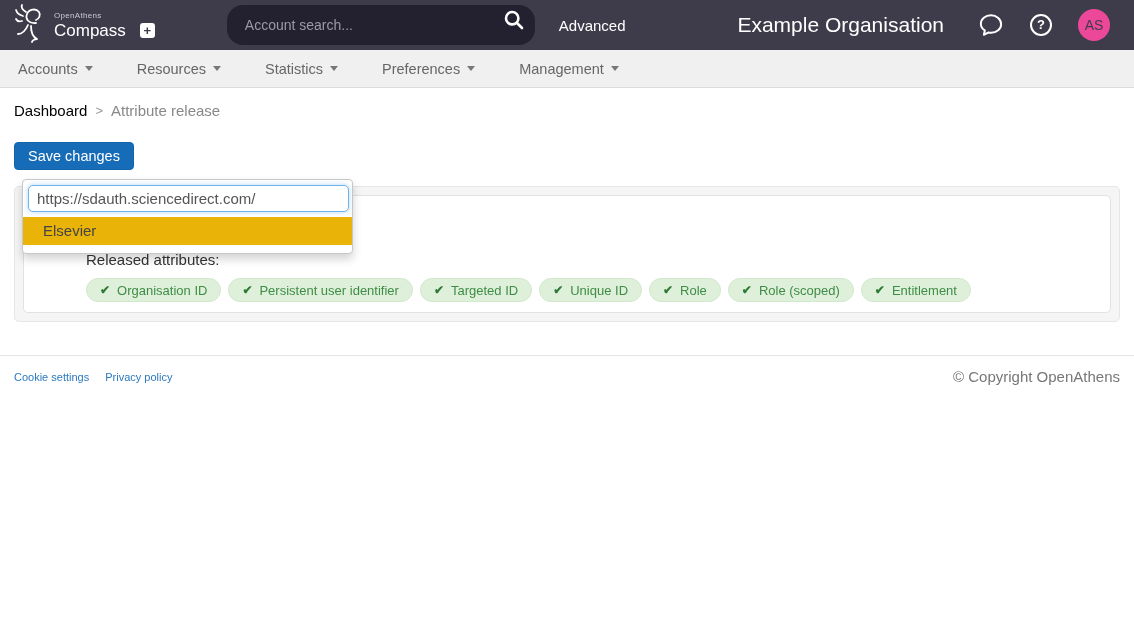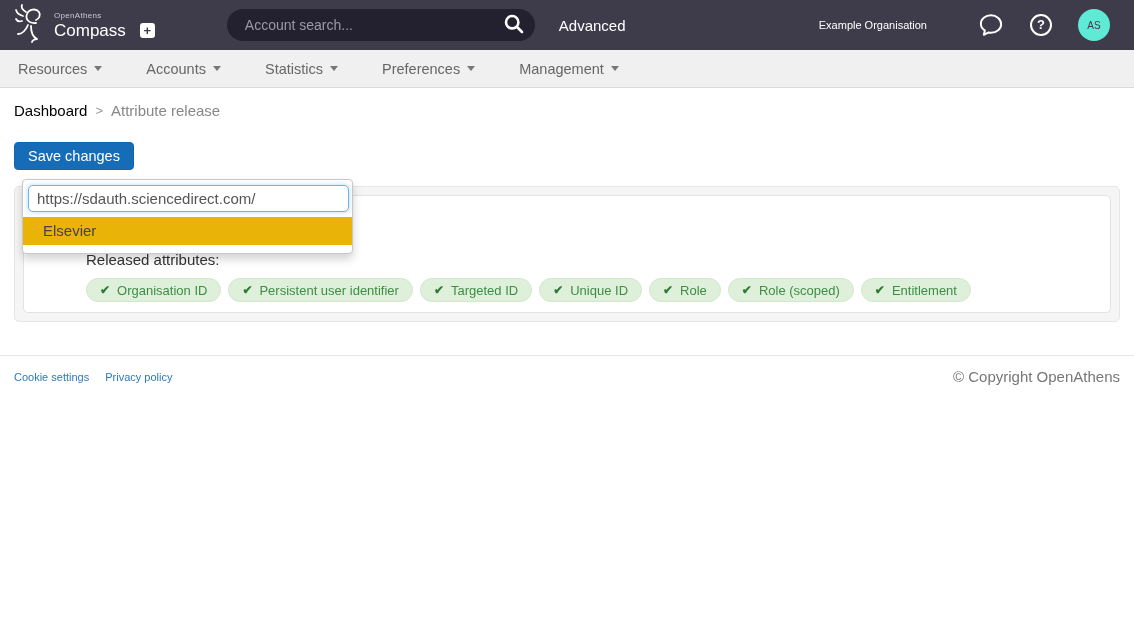--- a/index.html
+++ b/index.html
@@ -10,33 +10,33 @@
   
   .header { display: flex; align-items: center; height: 50px; background: #3e3c4b; padding: 0 24px 0 14px; }
   .logo { display: flex; align-items: center; gap: 8px; cursor: pointer; }
   .logo-mark { flex: 0 0 auto; }
   .logo-text { display: flex; flex-direction: column; line-height: 1; }
   .logo-top { font-size: 8px; color: #c9c8d2; letter-spacing: .3px; margin-bottom: 2px; }
   .logo-main-row { display: flex; align-items: center; gap: 14px; }
   .logo-main { font-size: 17px; color: #ffffff; }
   .logo-plus { width: 15px; height: 15px; background: #ffffff; border-radius: 3px; color: #3e3c4b;
                font-size: 13px; font-weight: bold; display: flex; align-items: center; justify-content: center; line-height: 1; }
-  .search-pill { position: relative; margin-left: 72px; width: 308px; height: 32px; background: #232130;
+  .search-pill { position: relative; margin-left: 72px; width: 308px; height: 40px; background: #232130;
                  border-radius: 16px; display: flex; align-items: center; padding: 0 38px 0 18px; }
   .search-input { flex: 1; background: transparent; border: none; outline: none; color: #d6d5dd; font-size: 14px;
                   font-family: "Liberation Sans", sans-serif; }
   .search-input::placeholder { color: #9b99a8; }
   .search-btn { position: absolute; right: 10px; top: 4px; background: none; border: none; cursor: pointer; padding: 0; line-height: 0; }
   .advanced { margin-left: 24px; color: #ffffff; font-size: 15px; text-decoration: none; cursor: pointer; }
   .header-spacer { flex: 1; }
-  .org-name { color: #ffffff; font-size: 11px; margin-right: 51px; }
+  .org-name { color: #ffffff; font-size: 21px; margin-right: 34px; }
   .icon-btn { background: none; border: none; cursor: pointer; padding: 0; line-height: 0; margin-right: 26px; }
   .help-circle { width: 22px; height: 22px; border: 2px solid #fff; border-radius: 50%; color: #fff;
                  font-size: 13px; font-weight: bold; display: flex; align-items: center; justify-content: center; }
-  .avatar { width: 32px; height: 32px; border-radius: 50%; background: #5eead4; color: #3e3c4b; font-size: 10px;
+  .avatar { width: 32px; height: 32px; border-radius: 50%; background: #ec4899; color: #3e3c4b; font-size: 14px;
             display: flex; align-items: center; justify-content: center; cursor: pointer; border: none; }
 
   
   .navbar { height: 38px; background: #f0f0f0; border-bottom: 1px solid #dcdcdc; display: flex; align-items: stretch; padding-left: 4px; }
   .nav-item { display: flex; align-items: center; gap: 7px; padding: 0 14px; margin-right: 16px; color: #666;
               font-size: 14.5px; text-decoration: none; cursor: pointer; }
   .caret { display: inline-block; width: 0; height: 0; border-left: 4px solid transparent; border-right: 4px solid transparent;
            border-top: 5px solid #777; }
 
   
@@ -134,25 +134,25 @@
       </span>
     </button>
 
     <button class="avatar">
       <span>AS</span>
     </button>
   </div>
 
   <div class="navbar">
     <a class="nav-item">
+      <span>Accounts</span>
+      <i class="caret"></i>
+    </a>
+    <a class="nav-item">
       <span>Resources</span>
-      <i class="caret"></i>
-    </a>
-    <a class="nav-item">
-      <span>Accounts</span>
       <i class="caret"></i>
     </a>
     <a class="nav-item">
       <span>Statistics</span>
       <i class="caret"></i>
     </a>
     <a class="nav-item">
       <span>Preferences</span>
       <i class="caret"></i>
     </a>

